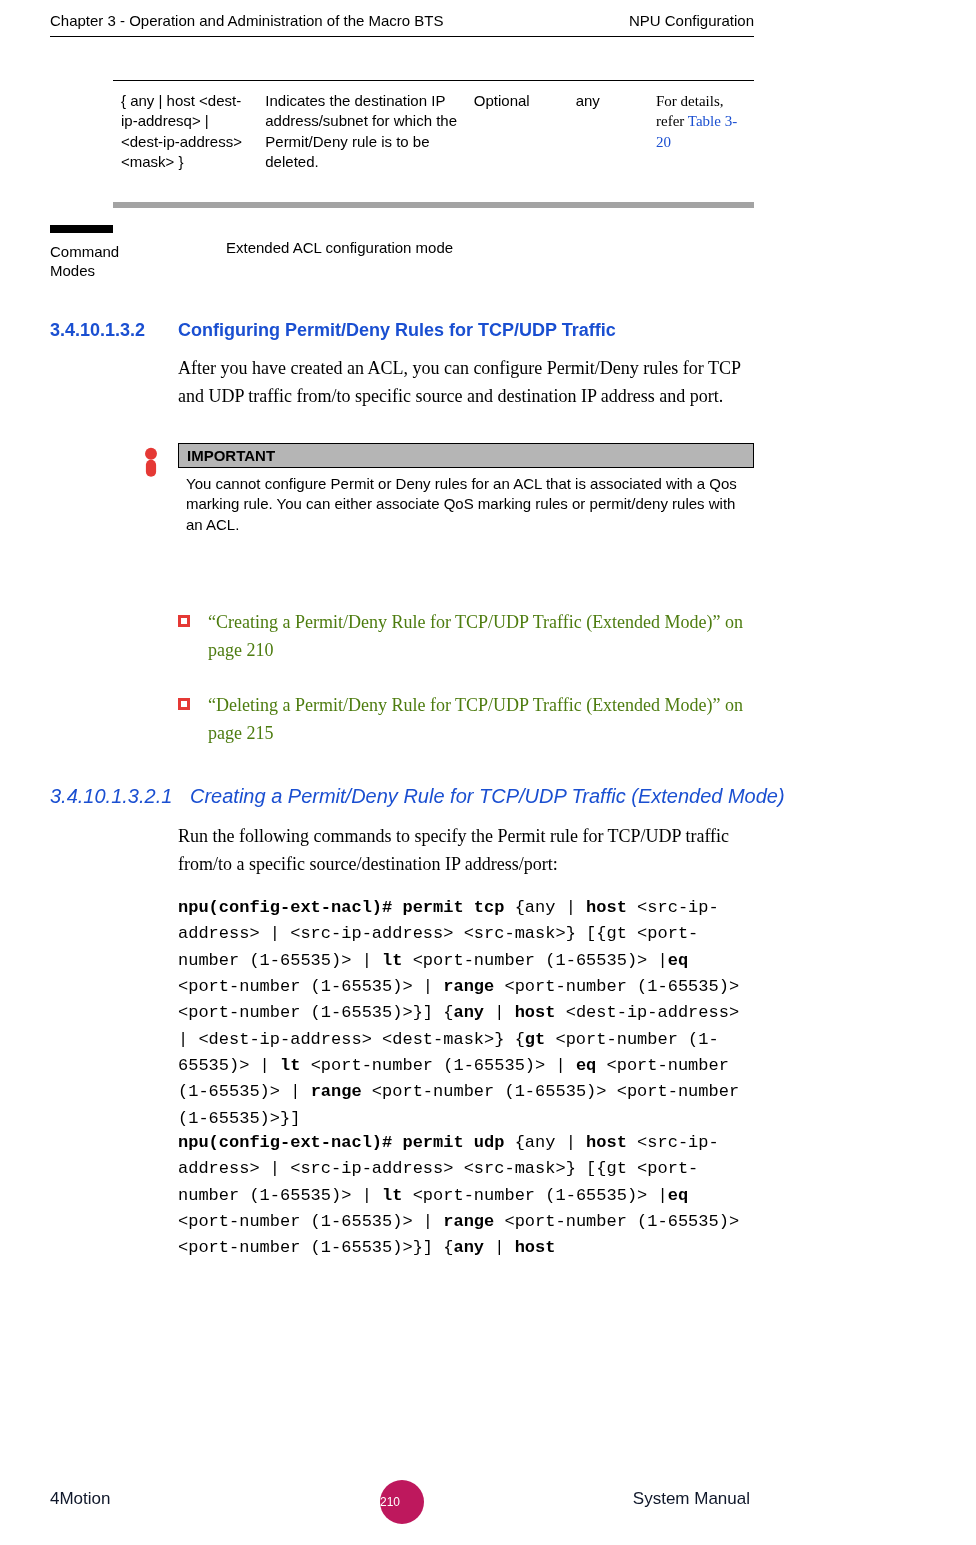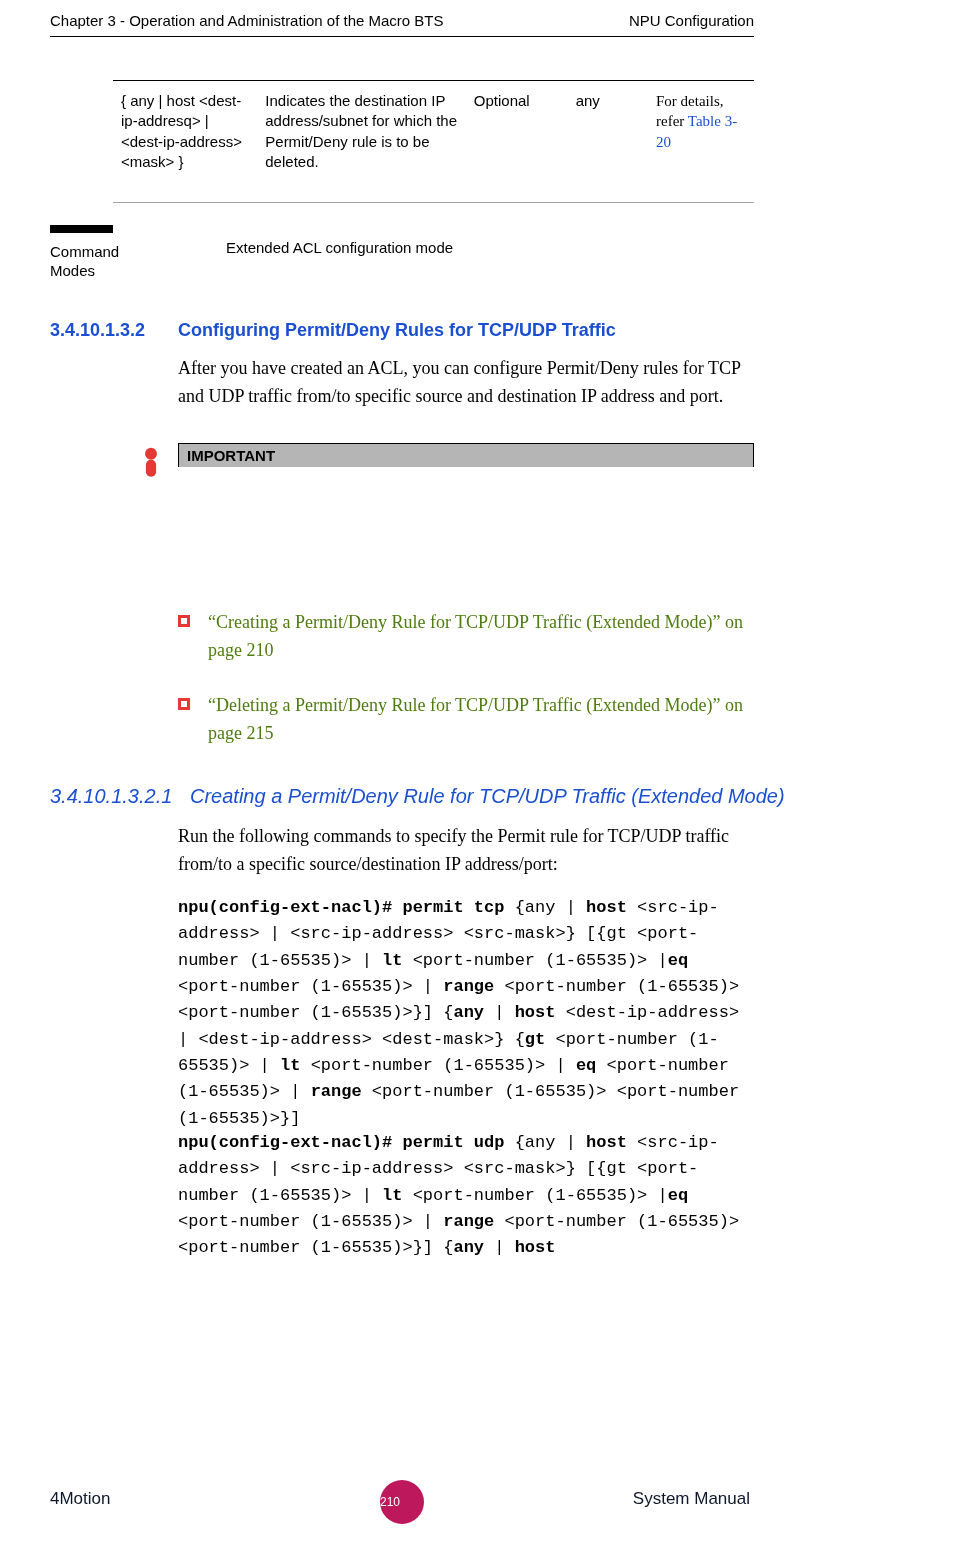--- a/index.html
+++ b/index.html
@@ -36,21 +36,21 @@
   
   .param-table {
     position: absolute;
     top: 80px;
     left: 113px;
     right: 50px;
     border-collapse: collapse;
   }
   .param-table td {
     border-top: 1px solid #000;
-    border-bottom: 1px solid #a3a3a3;
+    border-bottom: 6px solid #a3a3a3;
     vertical-align: top;
     padding: 10px 8px 30px 8px;
     font-size: 15px;
     line-height: 1.35;
   }
   .col1 { width: 170px; }
   .col2 { width: 250px; }
   .col3 { width: 105px; }
   .col4 { width: 90px; }
   .col5 { width: 120px; font-family: Liberation Serif, serif; }
@@ -254,20 +254,21 @@
   <div class="body-p p1">After you have created an ACL, you can configure Permit/Deny rules for TCP and UDP traffic from/to specific source and destination IP address and port.</div>
 
   <div class="important-box">
     <div class="imp-icon">
       <svg viewBox="0 0 30 40">
         <ellipse cx="15" cy="8" rx="7" ry="7" fill="#e53935"></ellipse>
         <rect x="9" y="15" width="12" height="20" rx="6" fill="#e53935"></rect>
       </svg>
     </div>
     <div class="imp-header">IMPORTANT</div>
+    <div class="imp-body">You cannot configure Permit or Deny rules for an ACL that is associated with a Qos marking rule. You can either associate QoS marking rules or permit/deny rules with an ACL.</div>
   </div>
 
 
   <div class="bullet b1">
     <span class="sq"></span>
     <span class="btxt">“Creating a Permit/Deny Rule for TCP/UDP Traffic (Extended Mode)” on page 210</span>
   </div>
   <div class="bullet b2">
     <span class="sq"></span>
     <span class="btxt">“Deleting a Permit/Deny Rule for TCP/UDP Traffic (Extended Mode)” on page 215</span>

